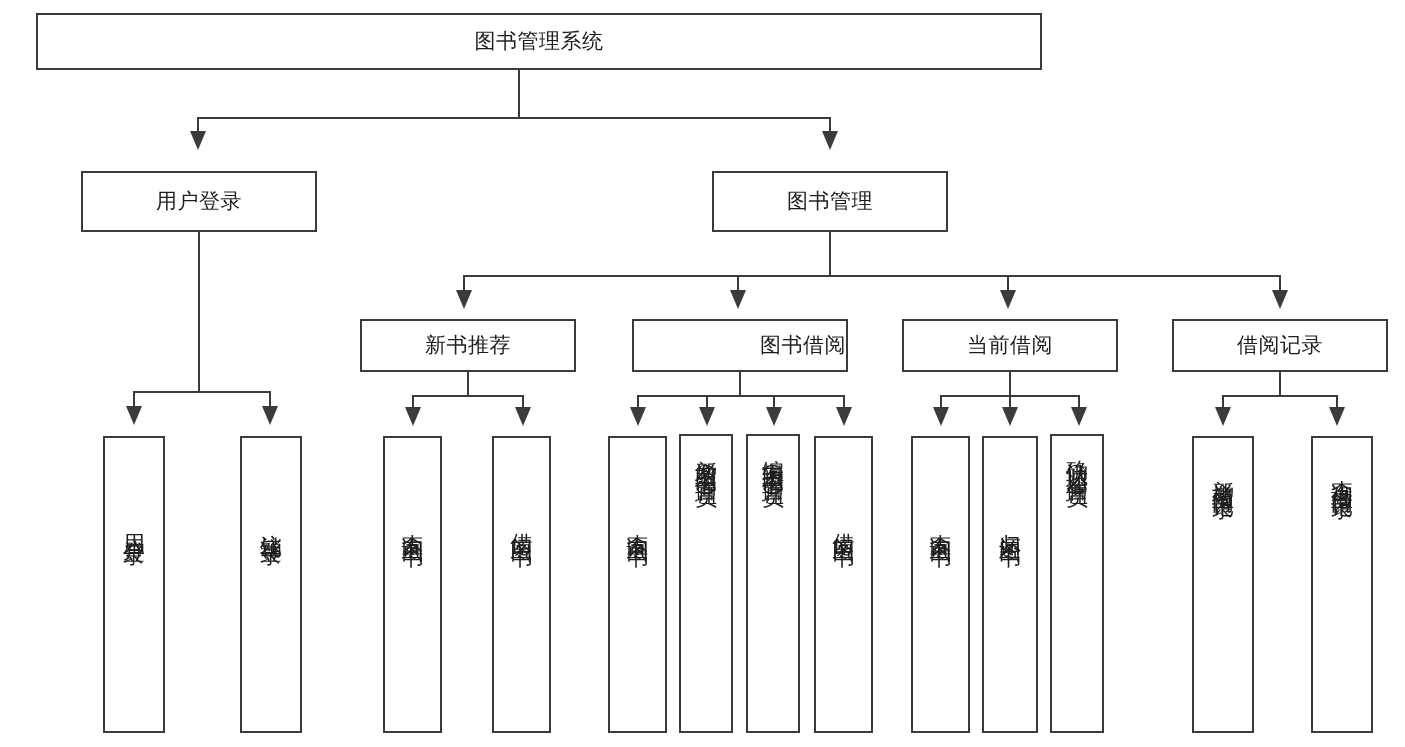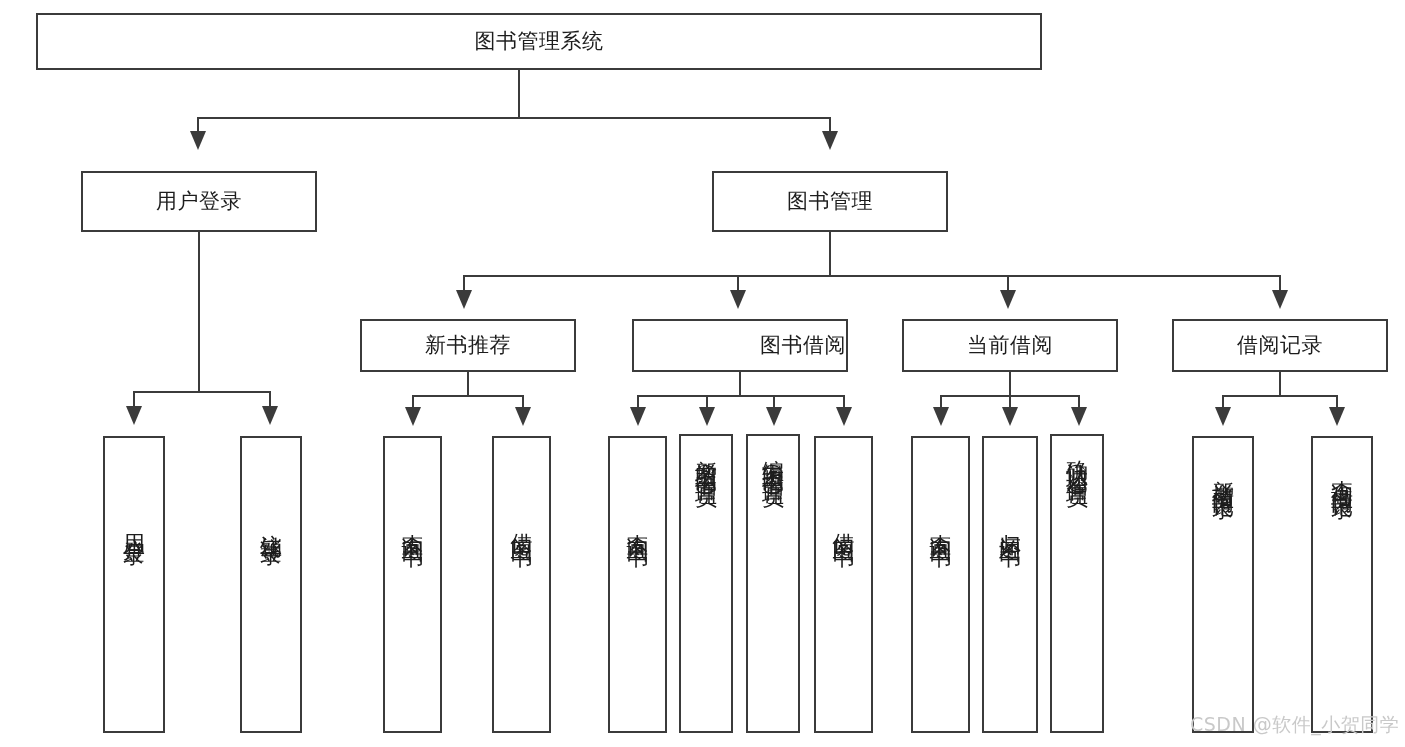--- a/index.html
+++ b/index.html
@@ -195,15 +195,14 @@
     <span class="lbl">确认归还（管理员）</span>
   </div>
 
   <div class="node vert" style="left:1192px; top:436px; width:62px; height:297px; padding-top:24px;">
     <span class="lbl">新增借阅记录</span>
   </div>
   <div class="node vert" style="left:1311px; top:436px; width:62px; height:297px; padding-top:24px;">
     <span class="lbl">查询借阅记录</span>
   </div>
 
-  <div id="watermark" style="left:1190px; top:712px;">CSDN @软件_小贺同学</div>
 
 </div>
 
 </body></html>

